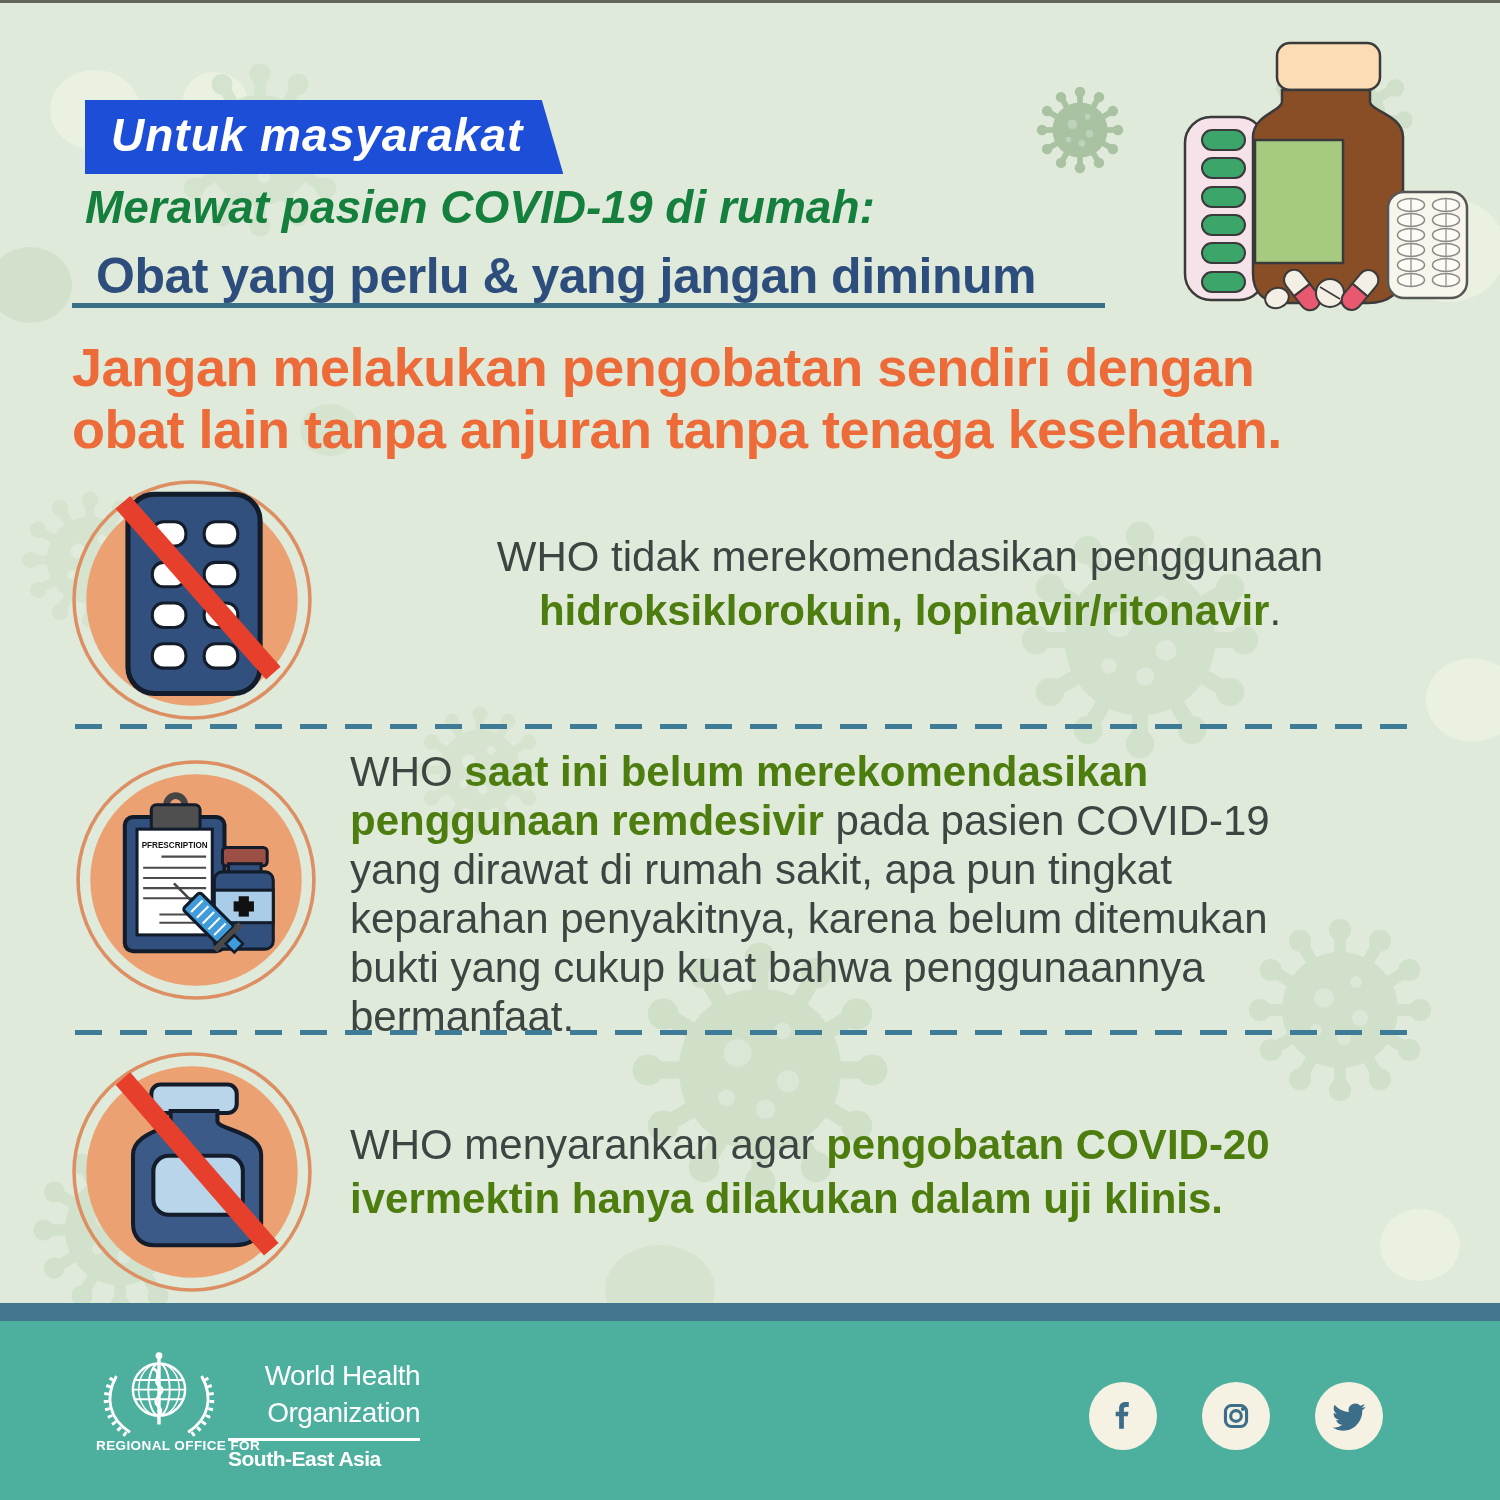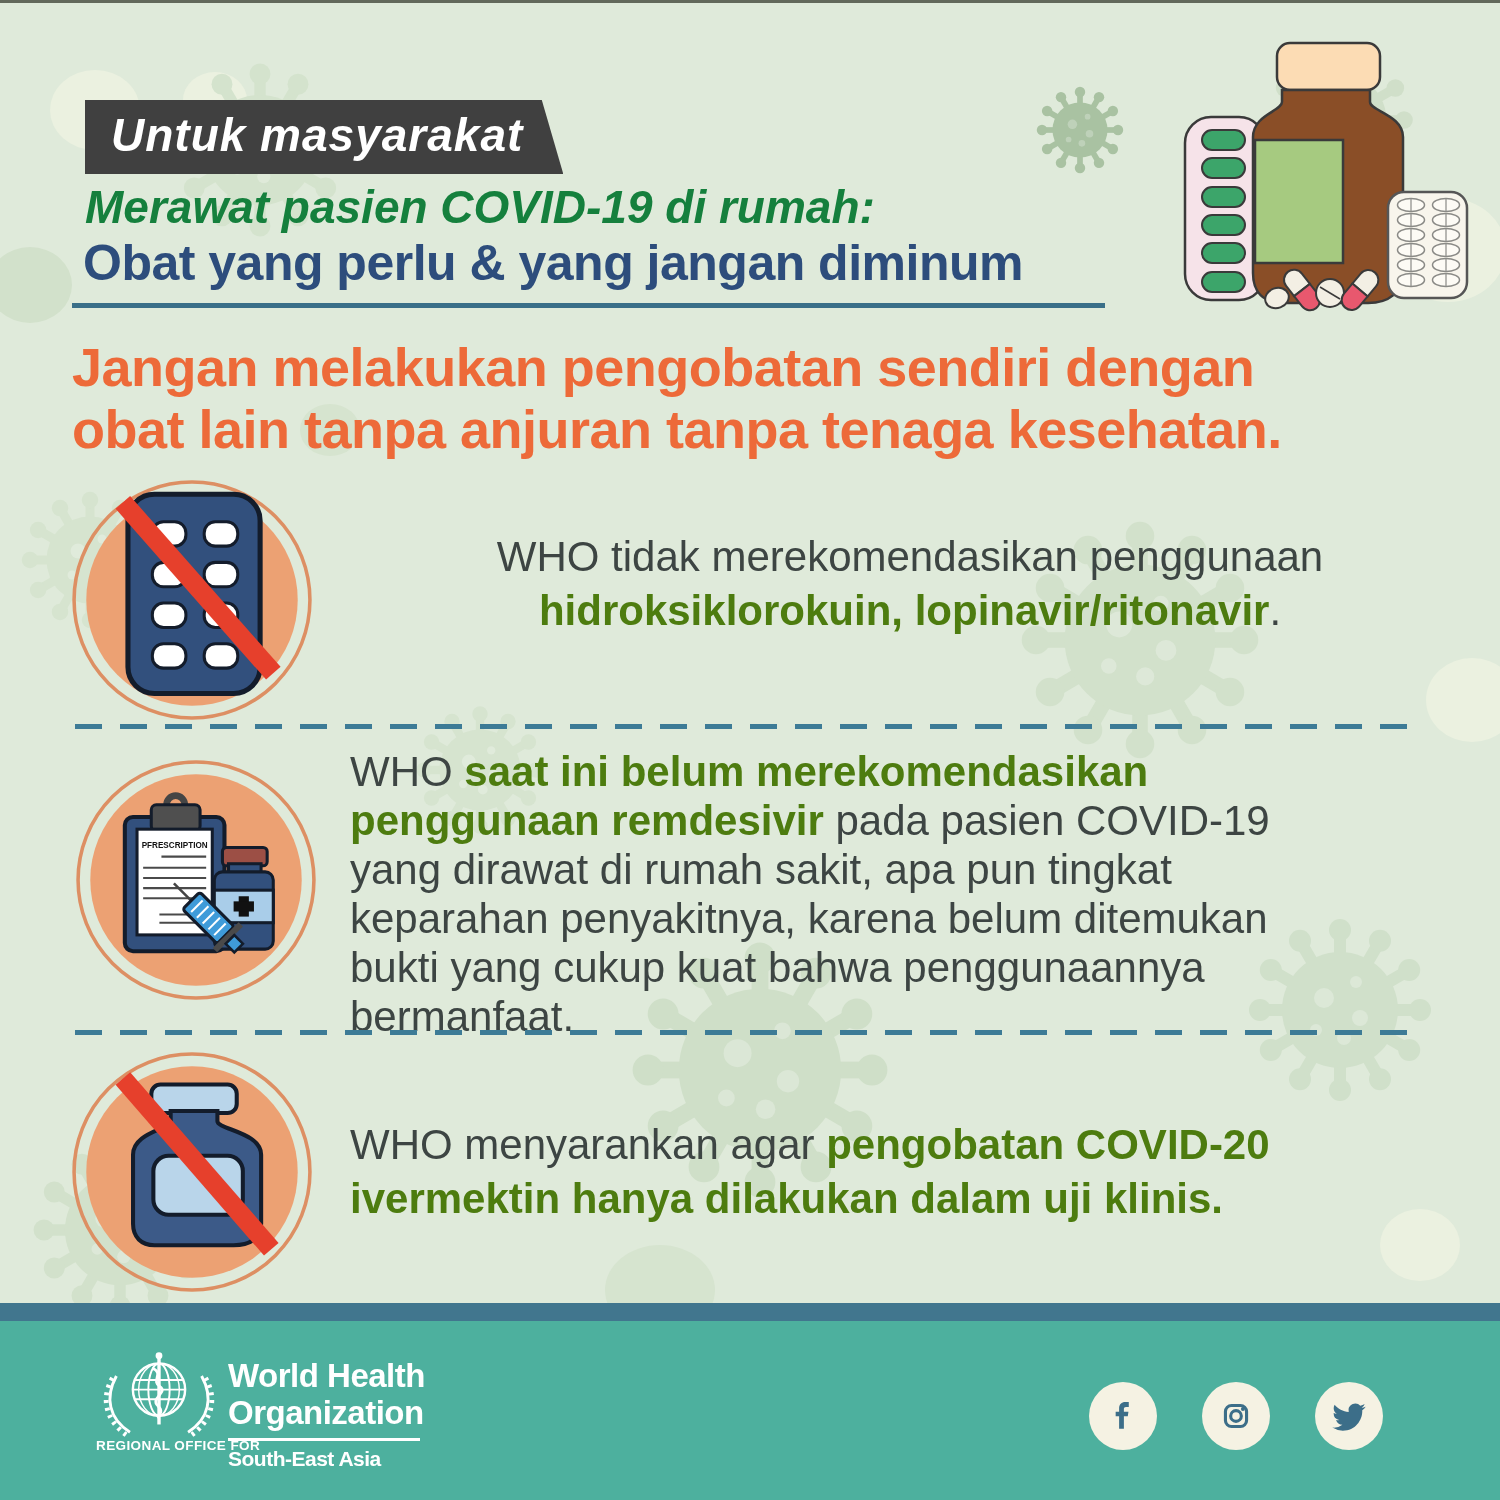--- a/index.html
+++ b/index.html
@@ -6,26 +6,26 @@
   .page {
     position:relative; width:1500px; height:1500px;
     background:#dfeada; overflow:hidden;
     font-family:"Liberation Sans","DejaVu Sans",sans-serif;
   }
   .wm { position:absolute; left:0; top:0; }
   .topline { position:absolute; top:0; left:0; width:1500px; height:3px; background:#4c5244; opacity:.85; }
 
   .badge {
     position:absolute; left:85px; top:100px;
-    background:#404040; padding:8px 40px 12px 26px;
+    background:#1d4ed8; padding:8px 40px 12px 26px;
     clip-path:polygon(0 0, 95.5% 0, 100% 100%, 0 100%);
   }
   .badge-text { font-size:46px; font-weight:bold; font-style:italic; color:#ffffff; letter-spacing:1px; }
   .subtitle { position:absolute; left:85px; top:180px; font-size:46px; font-weight:bold; font-style:italic; color:#15803d; }
-  .title { position:absolute; left:83px; top:234px; margin:0; font-size:50px; font-weight:bold; color:#2d4d7c; letter-spacing:-0.5px; }
+  .title { position:absolute; left:83px; top:234px; margin:13px; font-size:50px; font-weight:bold; color:#2d4d7c; letter-spacing:-0.5px; }
   .title-rule { position:absolute; left:72px; top:303px; width:1033px; height:5px; background:#3a6f88; }
 
   .meds { position:absolute; left:1172px; top:22px; width:310px; height:300px; }
 
   .warning {
     position:absolute; left:72px; top:336px; width:1390px;
     font-size:54px; font-weight:bold; color:#ed6a39; line-height:62px;
     white-space:pre-line; letter-spacing:-0.5px;
   }
 
@@ -49,21 +49,21 @@
     background:repeating-linear-gradient(90deg,#3d7b96 0 27px, transparent 27px 45px);
   }
   .dash1 { top:724px; }
   .dash2 { top:1030px; }
 
   .band { position:absolute; left:0; top:1303px; width:1500px; height:18px; background:#41768e; }
   .footer { position:absolute; left:0; top:1321px; width:1500px; height:179px; background:#4db09e; }
   .emblem { position:absolute; left:100px; top:26px; width:118px; height:92px; }
   .office { position:absolute; left:96px; top:117px; font-size:13.5px; font-weight:bold; color:#ffffff; letter-spacing:.4px; }
   .org { position:absolute; left:228px; top:36px; color:#ffffff; }
-  .org-line { font-size:33px; font-weight:bold; line-height:37px; letter-spacing:-0.5px; }
+  .org-line { font-size:28px; font-weight:normal; line-height:37px; letter-spacing:-0.5px;text-align:right; }
   .org-rule { width:192px; height:3px; background:#ffffff; margin:7px 0 6px; }
   .region { font-size:21px; font-weight:bold; letter-spacing:-0.5px; }
   .socials { position:absolute; left:1089px; top:61px; display:flex; gap:45px; }
   .soc { width:68px; height:68px; border-radius:50%; background:#f5f2e3; display:flex; align-items:center; justify-content:center; cursor:pointer; }
   .soc svg { display:block; }
 </style>
 </head>
 <body>
 
 <div class="page">

